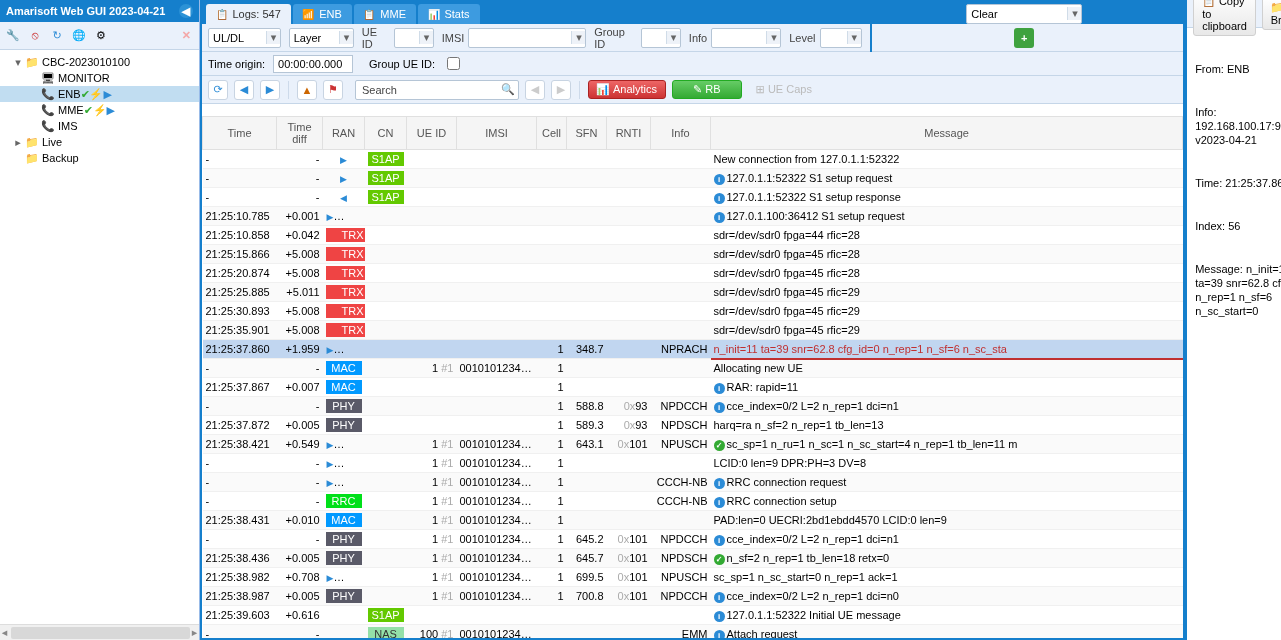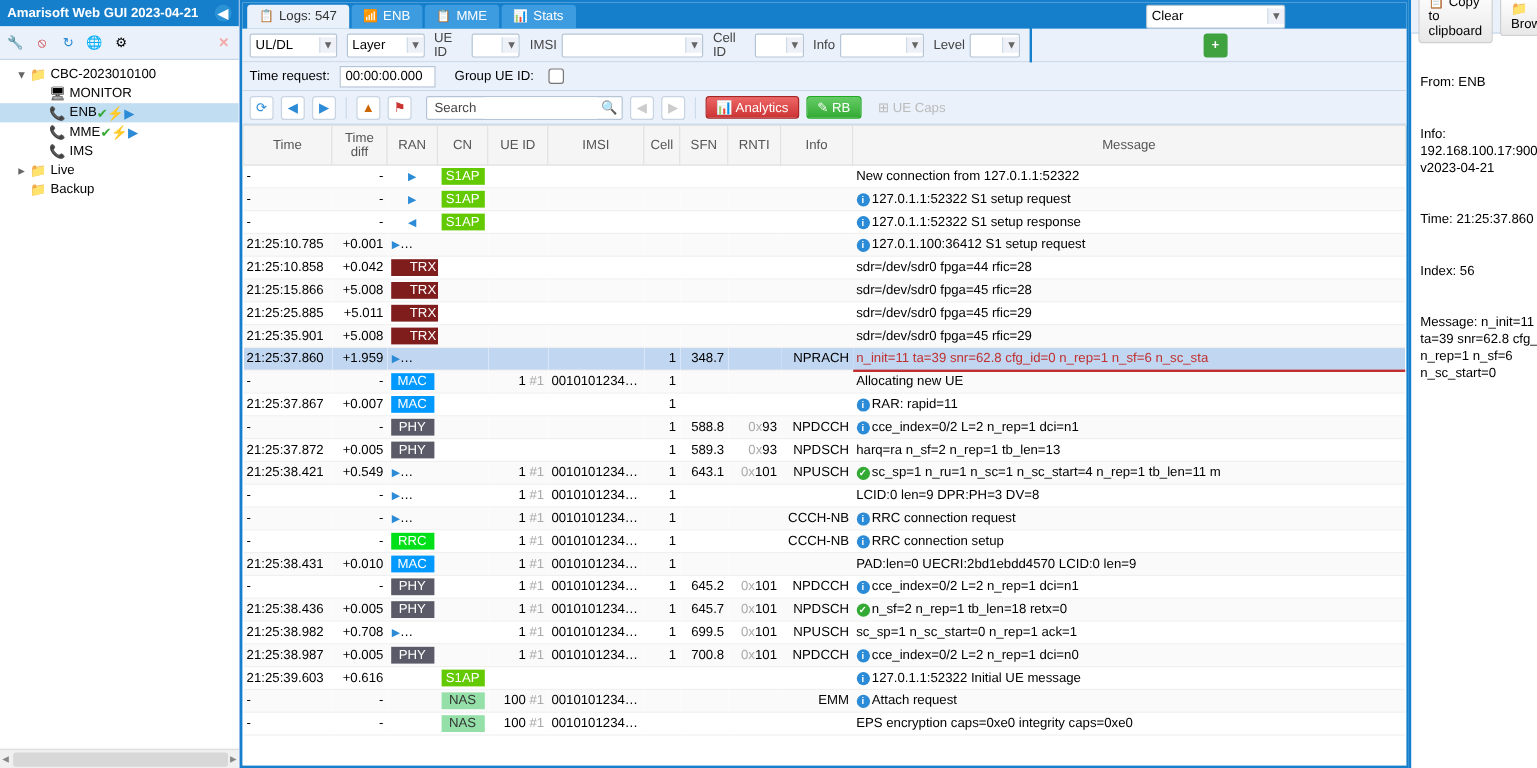--- a/index.html
+++ b/index.html
@@ -48,35 +48,35 @@
 .chk { margin-left: 4px; }
 
 .srchbar { height: 28px; background: #EAF1FB; border-bottom: 1px solid #c5d6e8; display: flex; align-items: center; padding: 2px 6px; gap: 6px; }
 .nav { width: 20px; height: 20px; border: 1px solid #c8d4e2; background: #fff; border-radius: 3px; display: flex; align-items: center; justify-content: center; cursor: pointer; color: #2b8bd6; }
 .srch { display: flex; align-items: center; border: 1px solid #b5c5d6; background: #fff; height: 20px; border-radius: 2px; margin-left: 6px; }
 .srch label { padding: 0 6px; color: #444; }
 .srch input { border: none; height: 18px; width: 95px; outline: none; }
 .srch .sicon { width: 20px; text-align: center; cursor: pointer; }
 .sep { width: 1px; height: 18px; background: #cddaea; margin: 0 2px; }
 .red-btn { background: linear-gradient(#e66,#c33); color: #fff; border: 1px solid #a22; padding: 2px 8px; border-radius: 3px; cursor: pointer; }
-.green-btn { background: linear-gradient(#6c6,#3a3); color: #fff; border: 1px solid #2a2; padding: 2px 8px; border-radius: 3px; cursor: pointer; }
+.green-btn { background: linear-gradient(#6c6,#3a3); color: #fff; border: 1px solid #2a2; padding: 2px 20px; border-radius: 3px; cursor: pointer; }
 .dis-btn { color: #bbb; padding: 2px 8px; }
 
-.gridwrap { flex: 1; overflow: auto; position: relative; }
+.gridwrap { flex: 1; overflow: auto; position: relative; margin-top: 12px; }
 .grid { width: 100%; border-collapse: collapse; table-layout: fixed; }
 .grid th { background: #F5F5F5; border: 1px solid #e0e0e0; padding: 4px 2px; color: #555; font-weight: normal; height: 20px; }
 .grid td { border-bottom: 1px solid #f0f0f0; padding: 2px 3px; height: 16px; white-space: nowrap; overflow: hidden; text-overflow: ellipsis; }
 .grid tbody tr:nth-child(even) { background: #fafafa; }
 .grid tbody tr.sel { background: #C1D6F0 !important; }
 .grid tbody tr.sel td:last-child { border-bottom: 2px solid #c03030; color: #c03030; }
 .c-time { text-align: left; }
 .c-diff { text-align: right; }
 .c-num { text-align: right; }
 .tag { display: inline-block; min-width: 36px; padding: 1px 4px; text-align: center; color: #fff; border-radius: 0; }
-.t-S1AP { background: #63C900; } .t-TRX { background: #7f1d1d; padding-left: 16px; } .t-PHY { background: #5A5A68; } .t-MAC { background: #0099FF; color: #fff; } .t-RRC { background: #00E019; } .t-NAS { background: #94E0A8; color: #333; }
+.t-S1AP { background: #63C900; } .t-TRX { background: #ef4444; padding-left: 16px; } .t-PHY { background: #5A5A68; } .t-MAC { background: #0099FF; color: #fff; } .t-RRC { background: #00E019; } .t-NAS { background: #94E0A8; color: #333; }
 .dir { color: #2b8bd6; font-size: 9px; padding: 0 1px; }
 .info-i { display: inline-block; width: 11px; height: 11px; border-radius: 50%; background: #2b8bd6; color: #fff; font-size: 8px; text-align: center; line-height: 11px; margin-right: 2px; font-weight: bold; }
 .ok-i { display: inline-block; width: 11px; height: 11px; border-radius: 50%; background: #3a3; color: #fff; font-size: 8px; text-align: center; line-height: 11px; margin-right: 2px; font-weight: bold; }
 .dim { color: #aaa; }
 
 
 .right { width: 322px; border-left: 2px solid #157FCC; display: flex; flex-direction: column; }
 .right-tb { height: 28px; background: #EAF1FB; border-bottom: 1px solid #c5d6e8; display: flex; align-items: center; padding: 2px 6px; gap: 6px; }
 .right-body { flex: 1; padding: 6px 8px; font-size: 11px; line-height: 14px; white-space: pre-wrap; overflow: auto; }
 .right-body div { margin-bottom: 1px; }
@@ -195,21 +195,21 @@
       </div>
     <div class="fld">
         <label>IMSI</label>
         <div class="combo" style="width:118px">
           <span></span>
           <span style="flex:1"></span>
           <span class="dd">▾</span>
         </div>
       </div>
     <div class="fld">
-        <label>Cell ID</label>
+        <label>Group ID</label>
         <div class="combo" style="width:42px">
           <span></span>
           <span style="flex:1"></span>
           <span class="dd">▾</span>
         </div>
       </div>
     <div class="fld">
         <label>Info</label>
         <div class="combo" style="width:70px">
           <span></span>
@@ -230,21 +230,21 @@
           <span>Clear</span>
           <span style="flex:1"></span>
           <span class="dd">▾</span>
         </div>
       <span class="plus">+</span>
       <span class="minus">−</span>
     </div>
   </div>
 
   <div class="originbar">
-    <label>Time request:</label>
+    <label>Time origin:</label>
     <input class="to" value="00:00:00.000" style="">
     <label style="margin-left:8px">Group UE ID:</label>
     <input type="checkbox" class="chk" style="">
   </div>
 
   <div class="srchbar">
     <span class="nav">⟳</span>
     <span class="nav">◀</span>
     <span class="nav">▶</span>
     <span class="sep"></span>
@@ -366,22 +366,48 @@
             <td style="text-align:center"></td>
             <td class="c-num"></td>
             <td></td>
             <td class="c-num"></td>
             <td class="c-num"></td>
             <td class="c-num"></td>
             <td style="text-align:right"></td>
             <td>sdr=/dev/sdr0 fpga=45 rfic=28</td>
           </tr>
           <tr>
+            <td class="c-time">21:25:20.874</td>
+            <td class="c-diff">+5.008</td>
+            <td style="text-align:center"><span class="tag t-TRX">TRX</span></td>
+            <td style="text-align:center"></td>
+            <td class="c-num"></td>
+            <td></td>
+            <td class="c-num"></td>
+            <td class="c-num"></td>
+            <td class="c-num"></td>
+            <td style="text-align:right"></td>
+            <td>sdr=/dev/sdr0 fpga=45 rfic=28</td>
+          </tr>
+          <tr>
             <td class="c-time">21:25:25.885</td>
             <td class="c-diff">+5.011</td>
+            <td style="text-align:center"><span class="tag t-TRX">TRX</span></td>
+            <td style="text-align:center"></td>
+            <td class="c-num"></td>
+            <td></td>
+            <td class="c-num"></td>
+            <td class="c-num"></td>
+            <td class="c-num"></td>
+            <td style="text-align:right"></td>
+            <td>sdr=/dev/sdr0 fpga=45 rfic=29</td>
+          </tr>
+          <tr>
+            <td class="c-time">21:25:30.893</td>
+            <td class="c-diff">+5.008</td>
             <td style="text-align:center"><span class="tag t-TRX">TRX</span></td>
             <td style="text-align:center"></td>
             <td class="c-num"></td>
             <td></td>
             <td class="c-num"></td>
             <td class="c-num"></td>
             <td class="c-num"></td>
             <td style="text-align:right"></td>
             <td>sdr=/dev/sdr0 fpga=45 rfic=29</td>
           </tr>

